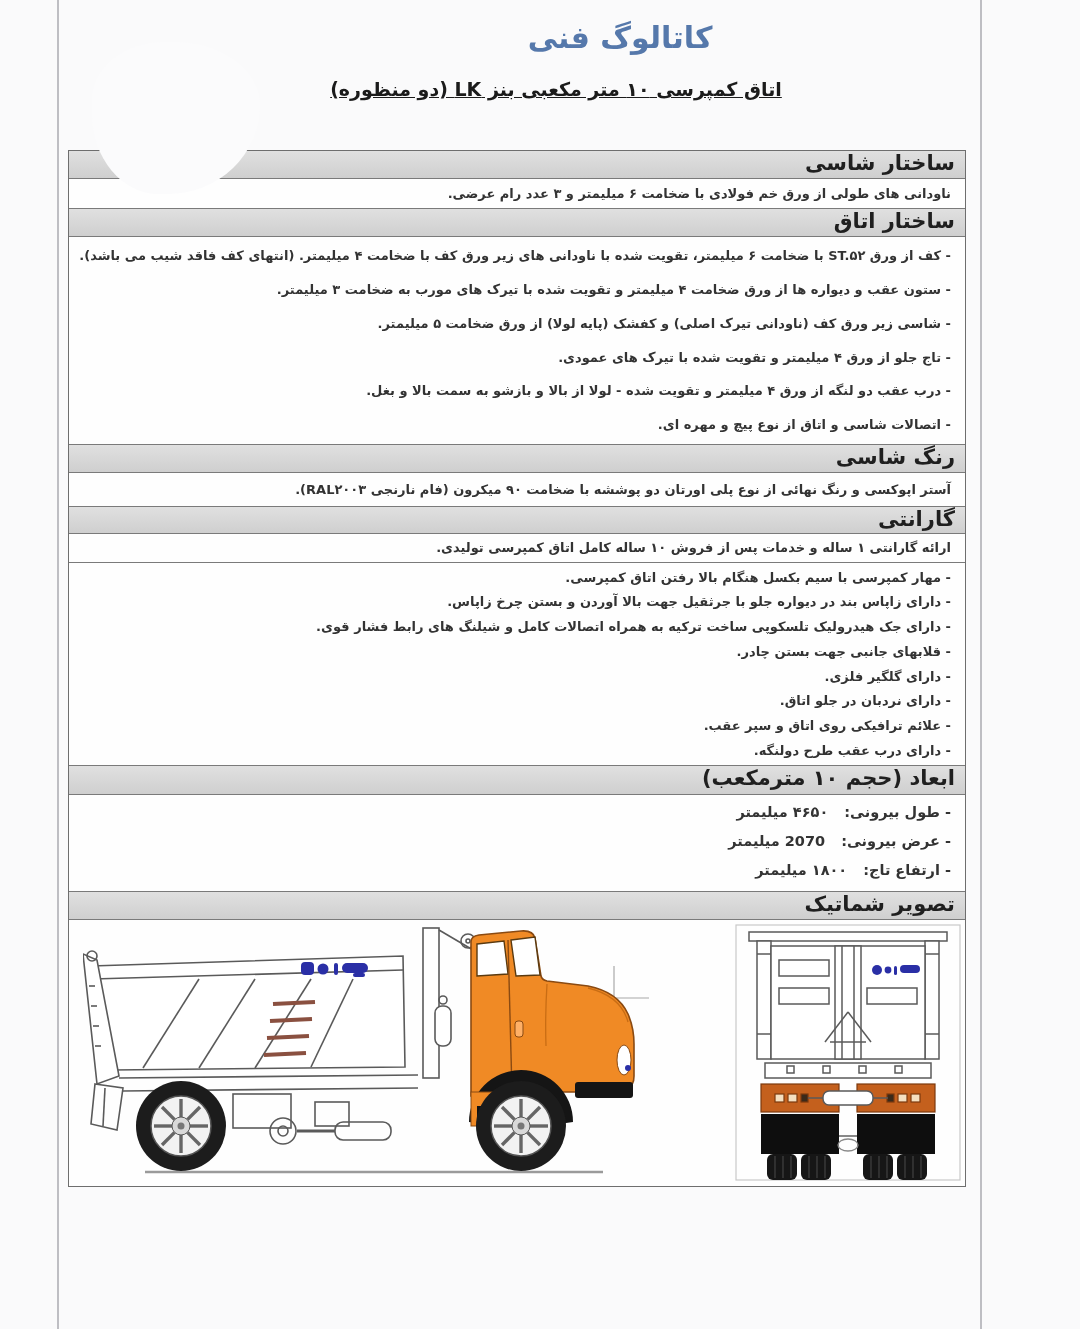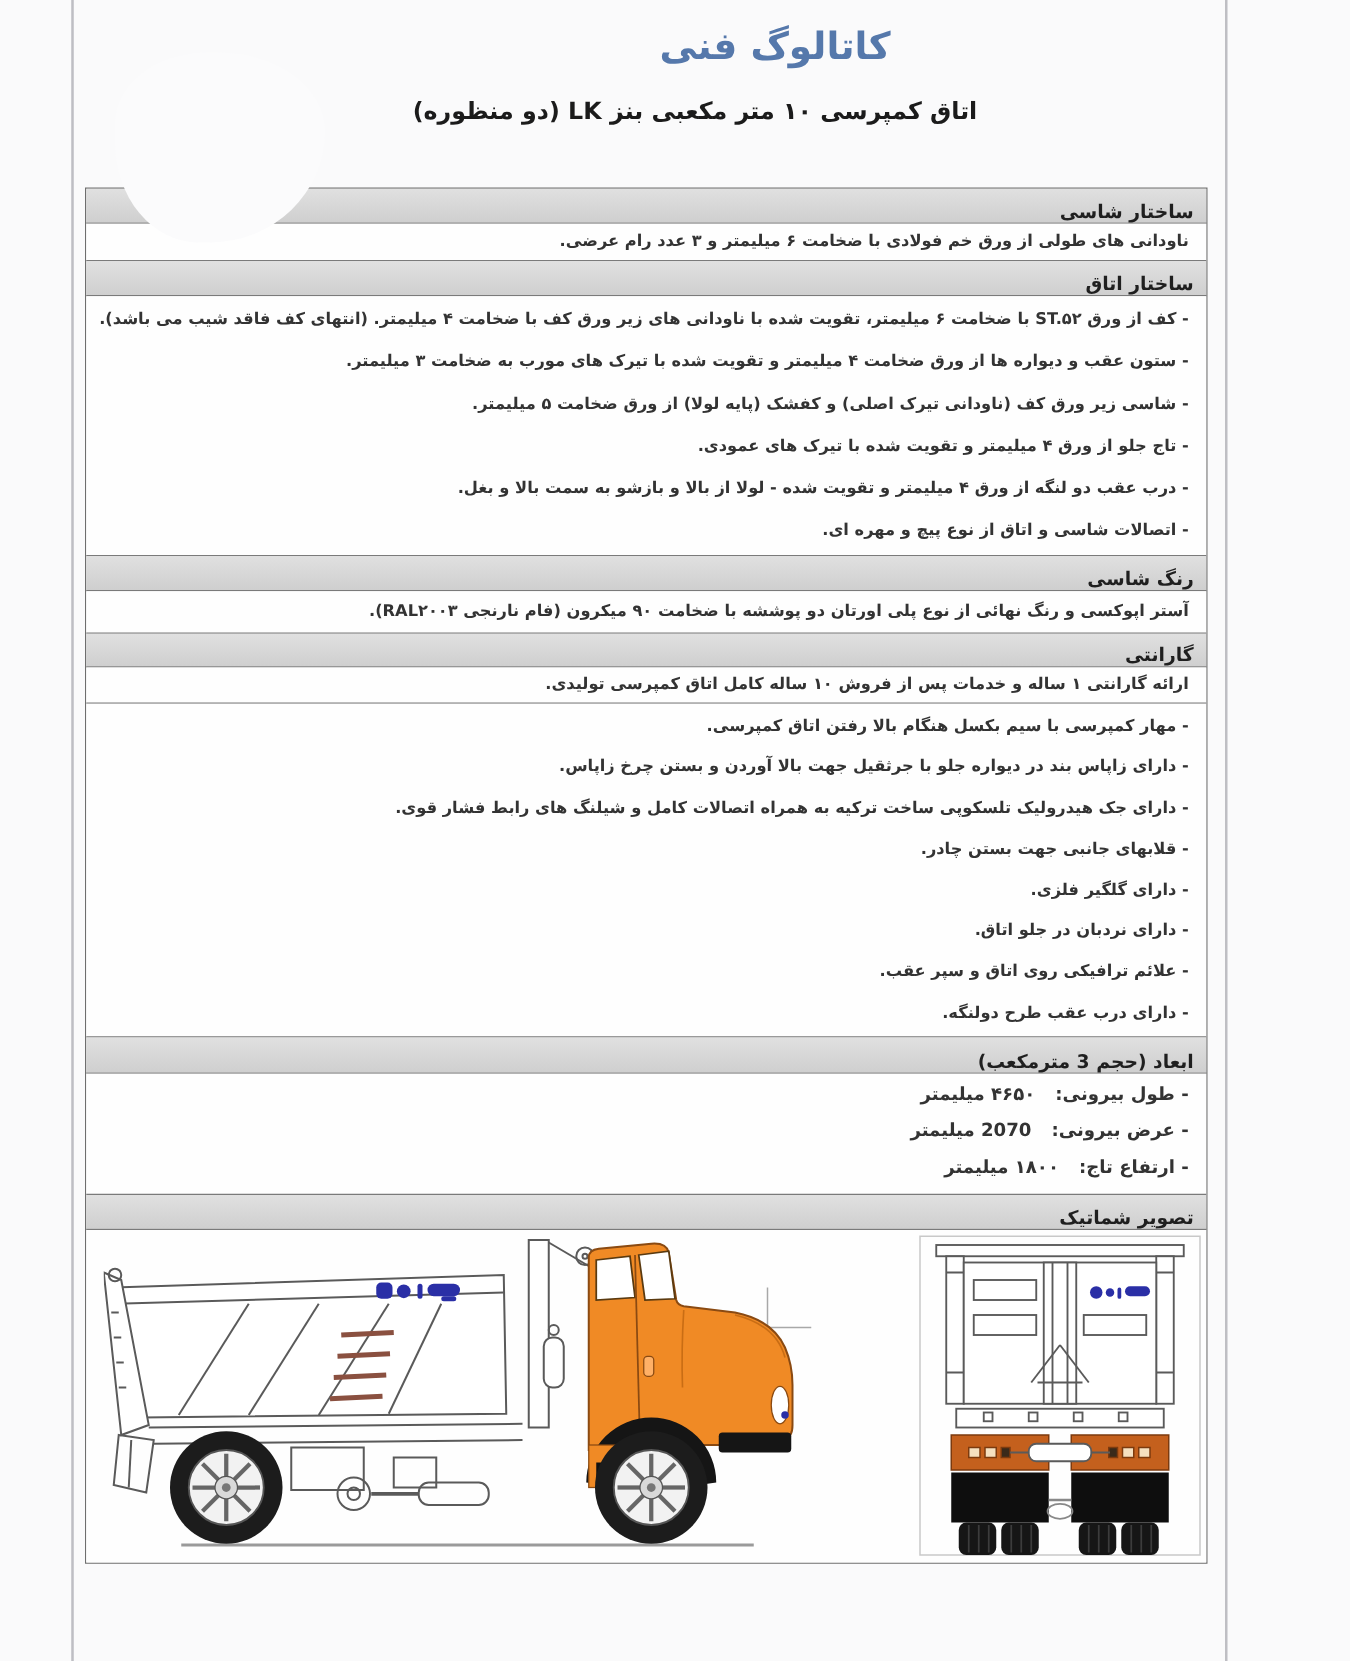--- a/index.html
+++ b/index.html
@@ -17,38 +17,39 @@
 
   .doc-title {
     position:absolute; top:20px; left:470px; width:300px;
     text-align:center; font-size:30px; font-weight:bold;
     color:#5578ab; letter-spacing:0; filter:blur(.3px);
   }
   .doc-subtitle {
     position:absolute; top:78px; left:206px; width:700px;
     text-align:center; font-size:19px; font-weight:bold; color:#1b1b1b;
     filter:blur(.2px);
+    text-decoration:underline;
   }
 
   .blob {
     position:absolute; left:92px; top:42px; width:168px; height:152px;
     background:#fbfbfc; border-radius:46% 54% 58% 42% / 40% 44% 62% 56%;
     z-index:5;
   }
 
   .spec-table {
     position:absolute; left:68px; top:150px; width:898px;
     border:1.6px solid #6e6e6e; background:#fff; z-index:2;
   }
   .row { border-bottom:1.4px solid #7a7a7a; position:relative; direction:rtl; }
   .row:last-child { border-bottom:none; }
   .row.header {
     background:linear-gradient(#e0e0e0,#cfcfcf);
-    font-size:15px; font-weight:bold; color:#1f1f1f;
-    display:flex; align-items:flex-end; padding-right:10px;
+    font-size:21px; font-weight:bold; color:#1f1f1f;
+    display:flex; align-items:flex-start; padding-right:10px;
   }
   .row.content { background:#fefefe; display:flex; flex-direction:column; justify-content:space-around; padding:2px 14px 2px 6px; }
   .row.content .line {
     font-size:13px; font-weight:600; color:#333;
     text-align:right; white-space:nowrap; line-height:1.2; filter:blur(.25px);
   }
   .dims { display:flex; flex-direction:row; padding:8px 10px 4px 6px; }
   .dims .col { width:282px; display:flex; flex-direction:column; justify-content:space-around; }
   .dims .dline { font-size:14.5px; font-weight:600; color:#333; height:29px; display:flex; align-items:center; filter:blur(.25px); }
   .dims .dline .lbl { margin-left:16px; }
@@ -95,33 +96,33 @@
     <div class="line">آستر اپوکسی و رنگ نهائی از نوع پلی اورتان دو پوششه با ضخامت ۹۰ میکرون (فام نارنجی RAL۲۰۰۳).</div>
   </div>
 
   <div class="row header" style="height:27px">
     <span>گارانتی</span>
   </div>
   <div class="row content" style="height:29px">
     <div class="line">ارائه گارانتی ۱ ساله و خدمات پس از فروش ۱۰ ساله کامل اتاق کمپرسی تولیدی.</div>
   </div>
 
-  <div class="row content" style="height:267px">
+  <div class="row content" style="height:203px">
     <div class="line">- مهار کمپرسی با سیم بکسل هنگام بالا رفتن اتاق کمپرسی.</div>
     <div class="line">- دارای زاپاس بند در دیواره جلو با جرثقیل جهت بالا آوردن و بستن چرخ زاپاس.</div>
     <div class="line">- دارای جک هیدرولیک تلسکوپی ساخت ترکیه به همراه اتصالات کامل و شیلنگ های رابط فشار قوی.</div>
     <div class="line">- قلابهای جانبی جهت بستن چادر.</div>
     <div class="line">- دارای گلگیر فلزی.</div>
     <div class="line">- دارای نردبان در جلو اتاق.</div>
     <div class="line">- علائم ترافیکی روی اتاق و سپر عقب.</div>
     <div class="line">- دارای درب عقب طرح دولنگه.</div>
   </div>
 
   <div class="row header" style="height:29px">
-    <span>ابعاد (حجم 3 مترمکعب)</span>
+    <span>ابعاد (حجم ۱۰ مترمکعب)</span>
   </div>
   <div class="row content dims" style="height:97px">
     <div class="col">
       <div class="dline">
         <span class="lbl">- طول بیرونی:</span>
         <span class="val">۴۶۵۰ میلیمتر</span>
       </div>
       <div class="dline">
         <span class="lbl">- عرض بیرونی:</span>
         <span class="val">2070 میلیمتر</span>

